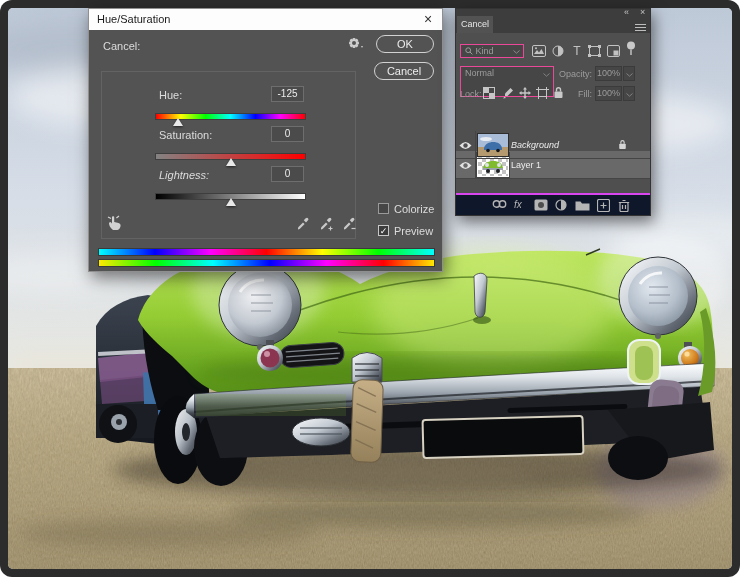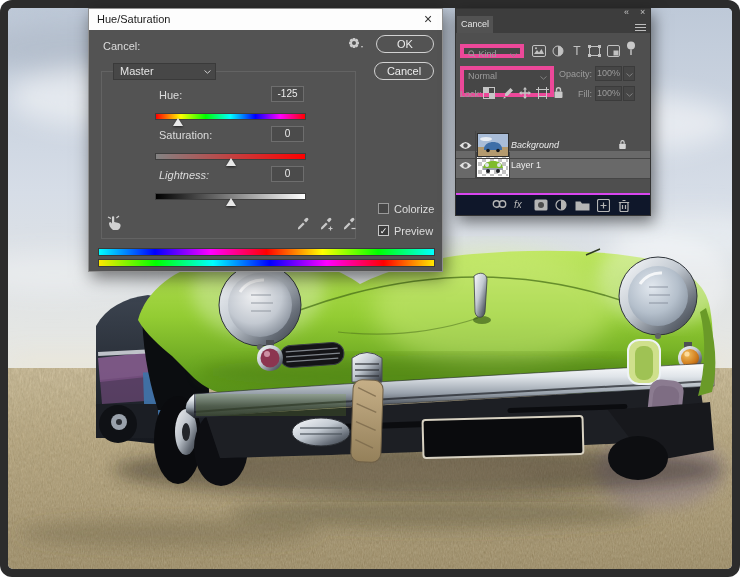--- a/index.html
+++ b/index.html
@@ -37,21 +37,21 @@
 
   
   .lp{position:absolute;left:455px;top:8px;width:196px;height:208px;background:#4f4f4f;
       box-shadow:3px 6px 14px rgba(0,0,0,.5);border:1px solid #333;box-sizing:border-box;font-size:9px;color:#d9d9d9;}
   .lp-head{position:absolute;left:0;top:0;right:0;height:24px;background:#3d3d3d;}
   .lp-tab{position:absolute;left:1px;top:7px;width:36px;height:17px;background:#525252;color:#e6e6e6;
       text-align:center;line-height:17px;font-size:9px;cursor:pointer;}
   .lp-topicon{position:absolute;top:-1px;color:#c2c2c2;font-size:9px;line-height:9px;cursor:pointer;}
   .burger{position:absolute;left:179px;top:13px;width:11px;height:8px;cursor:pointer;}
   .burger i{display:block;height:1px;background:#bdbdbd;margin-top:2px;}
-  .dd2{position:absolute;background:#464646;border:4px solid #ec4899;box-sizing:border-box;color:#9c9c9c;
+  .dd2{position:absolute;background:#464646;border:1px solid #ec4899;box-sizing:border-box;color:#9c9c9c;
       line-height:13px;padding-left:4px;font-size:9px;}
   .seg{position:absolute;background:#464646;border:1px solid #3b3b3b;box-sizing:border-box;color:#9c9c9c;
       text-align:center;line-height:13px;font-size:9px;}
   .mut{color:#9c9c9c;}
   .lrow{position:absolute;left:0;right:0;height:28px;border-bottom:1px solid #454545;box-sizing:border-box;}
   .eyecell{position:absolute;left:0;top:0;bottom:0;width:19px;border-right:1px solid #454545;}
   .eyecell svg{position:absolute;left:3px;top:10px;}
   .thumb{position:absolute;left:22px;top:3px;width:30px;height:22px;overflow:hidden;}
   .ck{background:repeating-conic-gradient(#ffffff 0 90deg,#c3c3c3 0 180deg) 0 0/8px 8px;outline:1px solid #fff;
       box-shadow:0 0 0 2px rgba(0,0,0,.35);}
@@ -270,28 +270,20 @@
           <rect x="1" y="4.5" width="10" height="3" rx="1" transform="rotate(45 6 6)"></rect>
           <circle cx="6" cy="6" r="2" fill="#535353"></circle>
           <path d="M13,9 l2,0 -1,2 Z"></path>
             </g>
           </svg>
       </div>
       <div class="pillbtn" style="left:287px;top:5px;width:58px;height:18px;line-height:16px;">OK</div>
       <div class="pillbtn" style="left:285px;top:32px;width:60px;height:18px;line-height:16px;">Cancel</div>
 
       <div class="groupbox"></div>
-      <div class="dd" style="left:24px;top:33px;width:103px;height:17px;background:#474747;border-color:#3a3a3a;line-height:15px;">
-        <span>Master</span>
-        <span class="chev">
-          <svg width="7" height="4" viewBox="0 0 7 4">
-              <polyline points="0.5,0.5 3.5,3.2 6.5,0.5" fill="none" stroke="#cfcfcf"></polyline>
-            </svg>
-          </span>
-      </div>
 
       <span class="lbl" style="left:70px;top:59px;">Hue:</span>
       <div class="valbox" style="left:182px;top:56px;">-125</div>
       <div class="track" style="top:83px;background:linear-gradient(to right,#ff0000,#ffff00 16.7%,#00ff00 33.3%,#00ffff 50%,#0000ff 66.7%,#ff00ff 83.3%,#ff0000);"></div>
       <div class="thumbTri" style="left:84px;top:88px;"></div>
 
       <span class="lbl" style="left:70px;top:99px;">Saturation:</span>
       <div class="valbox" style="left:182px;top:96px;">0</div>
       <div class="track" style="top:123px;background:linear-gradient(to right,#838383,#ff0000);"></div>
       <div class="thumbTri" style="left:137px;top:128px;"></div>

